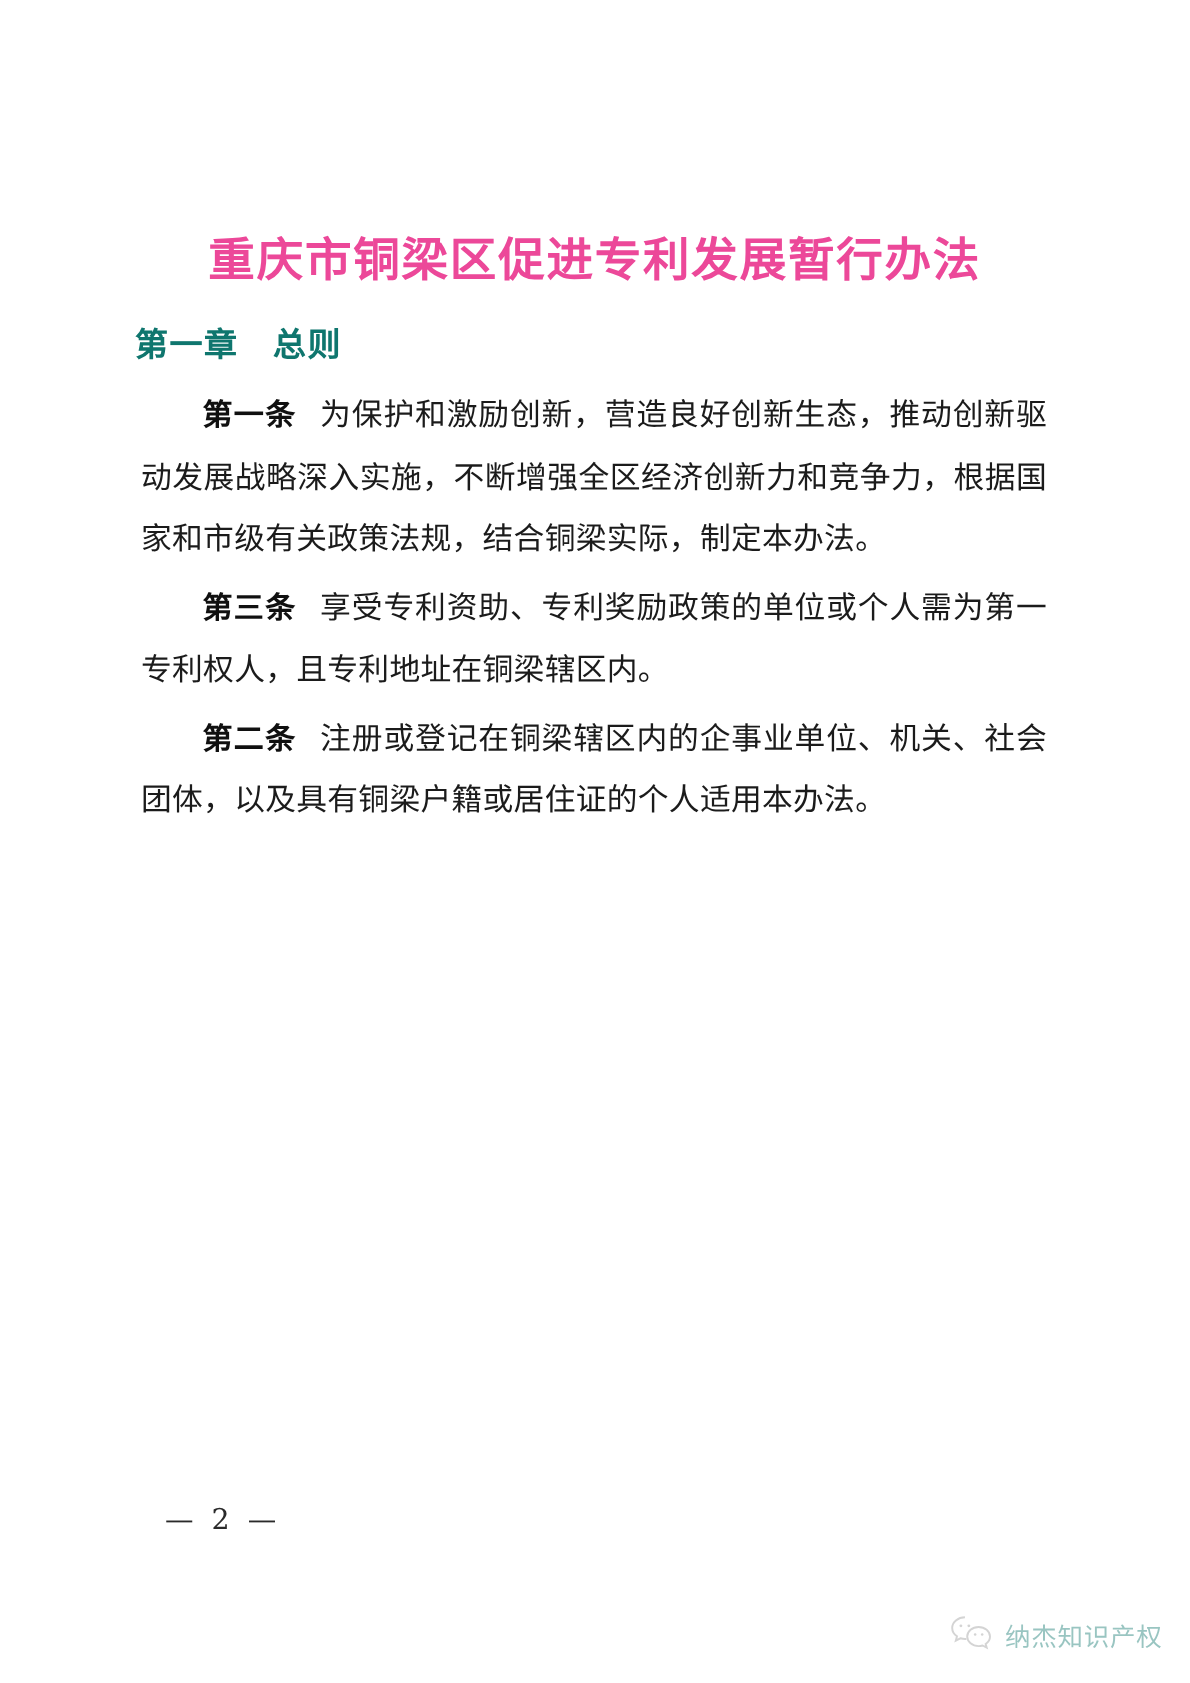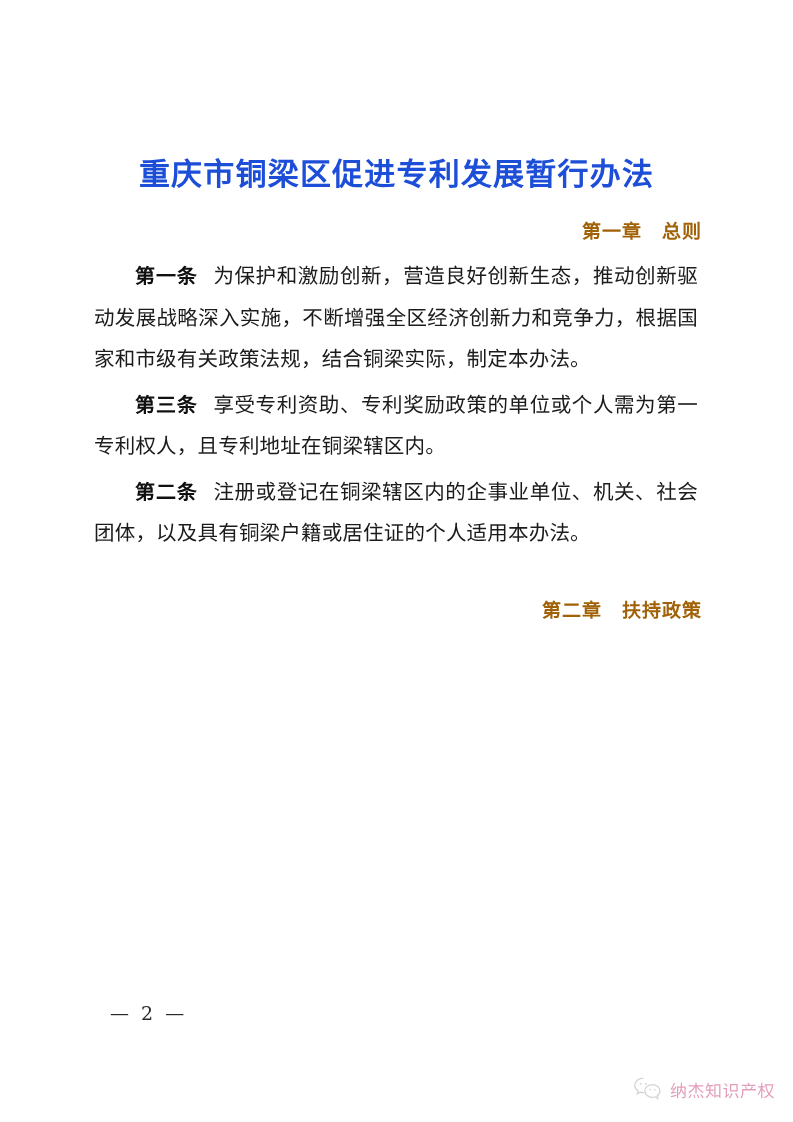--- a/index.html
+++ b/index.html
@@ -26,40 +26,40 @@
     position: absolute;
     left: 0;
     top: 133px;
     width: 793px;
     text-align: center;
     font-family: "DejaVu Serif", "Liberation Serif", serif;
     font-weight: 700;
     font-size: 31px;
     line-height: 40px;
     letter-spacing: 1.2px;
-    color: #1d4ed8;
+    color: #ec4899;
     white-space: nowrap;
   }
 
   
   .body-col {
     position: absolute;
     left: 90px;
     top: 210px;
     width: 612px;
   }
 
   .chapter {
-    text-align: right;
+    text-align: left;
     font-family: "DejaVu Sans", "Liberation Sans", sans-serif;
     font-weight: 700;
-    font-size: 19px;
+    font-size: 22px;
     line-height: 42px;
     letter-spacing: 1px;
-    color: #a16207;
+    color: #0f766e;
   }
 
   .chapter.ch2 {
     margin-top: 34px;
   }
 
   .para {
     font-size: 20.5px;
     line-height: 41.5px;
     text-align: justify;
@@ -112,21 +112,21 @@
 
   .watermark .wm-icon {
     width: 30px;
     height: 26px;
     display: block;
   }
 
   .watermark .wm-text {
     font-family: Liberation Sans, sans-serif;
     font-size: 17px;
-    color: #be185d;
+    color: #0f766e;
     letter-spacing: 0.5px;
     white-space: nowrap;
   }
 </style>
 </head>
 <body>
 
 <div class="page">
 
   <h1 class="doc-title">重庆市铜梁区促进专利发展暂行办法</h1>
@@ -141,21 +141,20 @@
 
     <p class="para">
       <span class="art">第三条</span><span class="gap"></span><span>享受专利资助、专利奖励政策的单位或个人需为第一专利权人，且专利地址在铜梁辖区内。</span>
     </p>
 
     <p class="para">
       <span class="art">第二条</span><span class="gap"></span><span>注册或登记在铜梁辖区内的企事业单位、机关、社会团体，以及具有铜梁户籍或居住证的个人适用本办法。</span>
     </p>
 
 
-    <div class="chapter ch2">第二章　扶持政策</div>
 
 
 
   </div>
 
   <div class="page-number">— 2 —</div>
 
   <div class="watermark">
     <span class="wm-icon-wrap">
       <svg class="wm-icon" viewBox="0 0 30 26" xmlns="http://www.w3.org/2000/svg" fill="none" stroke="#9a9a9a" stroke-width="1.3">

